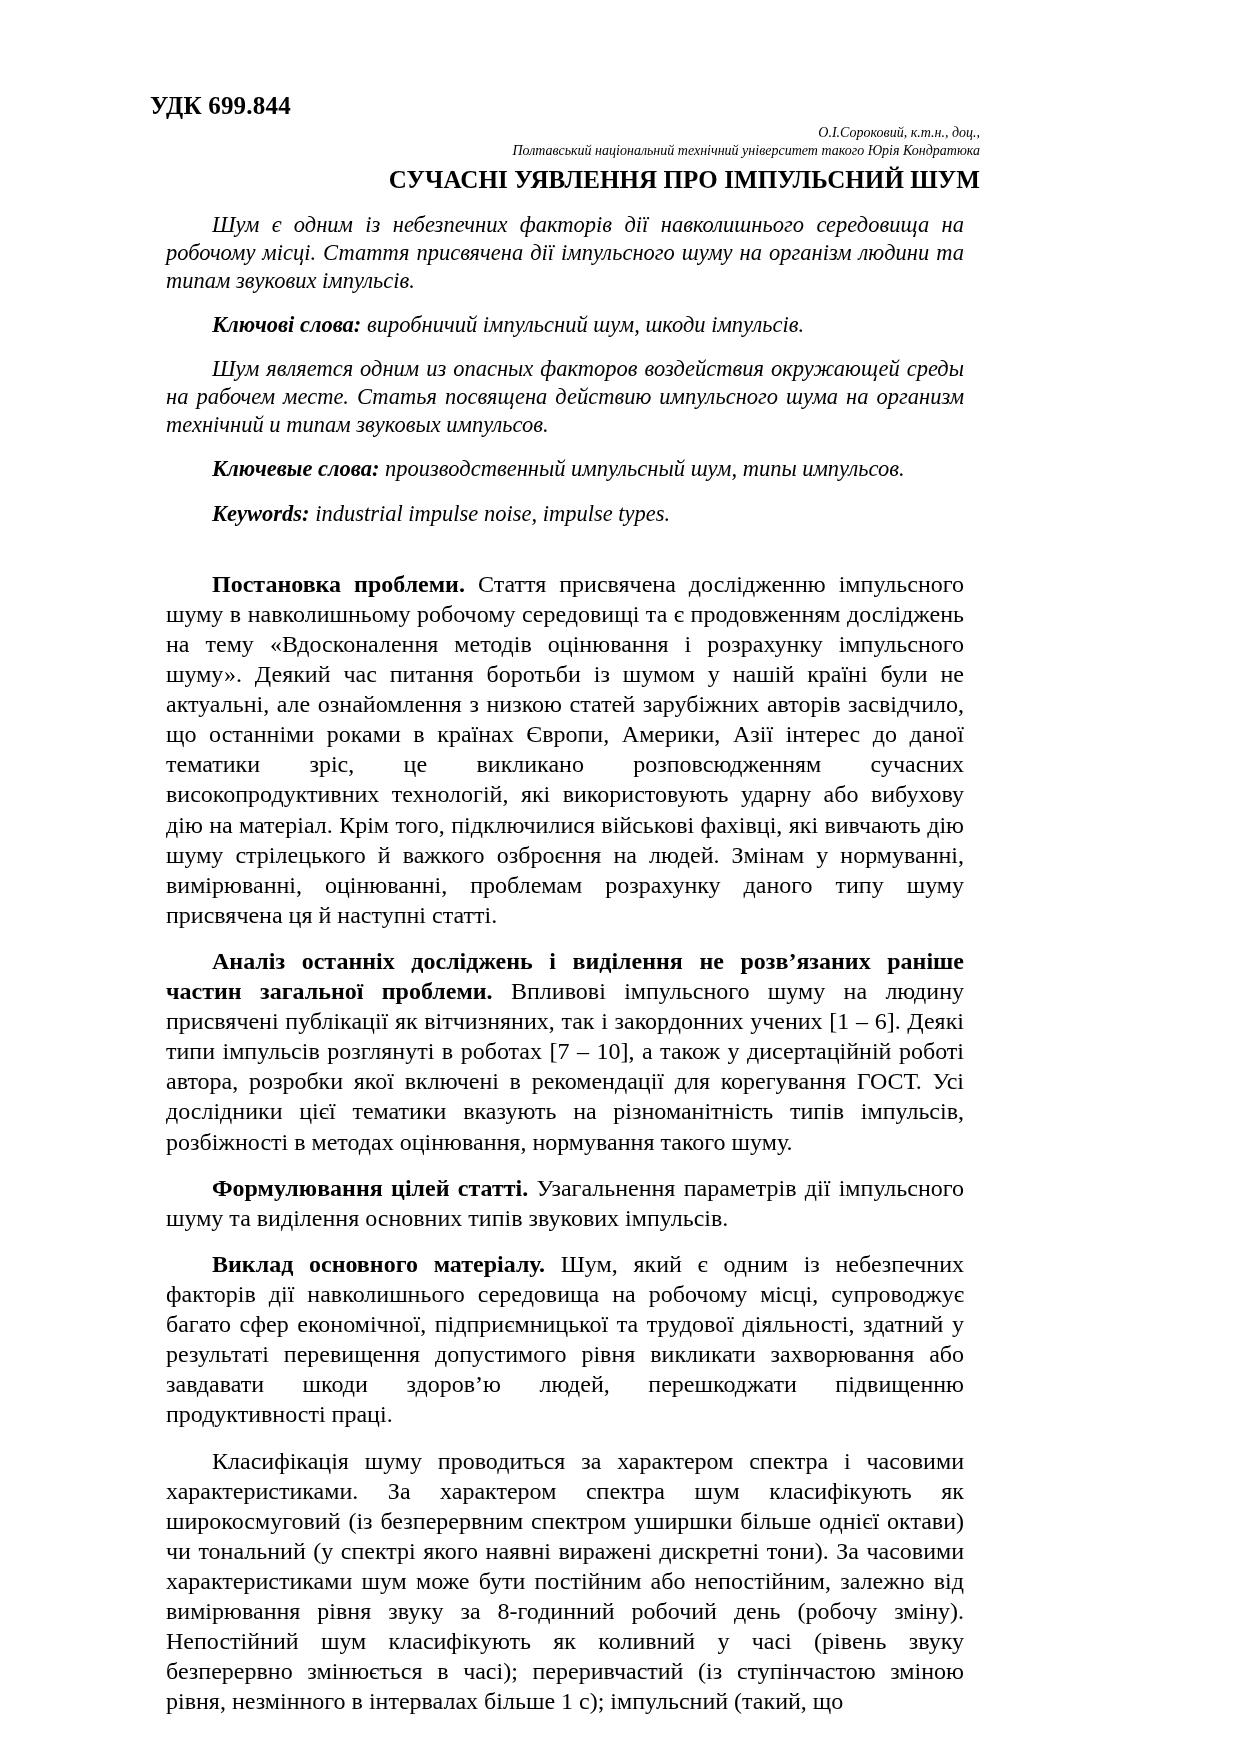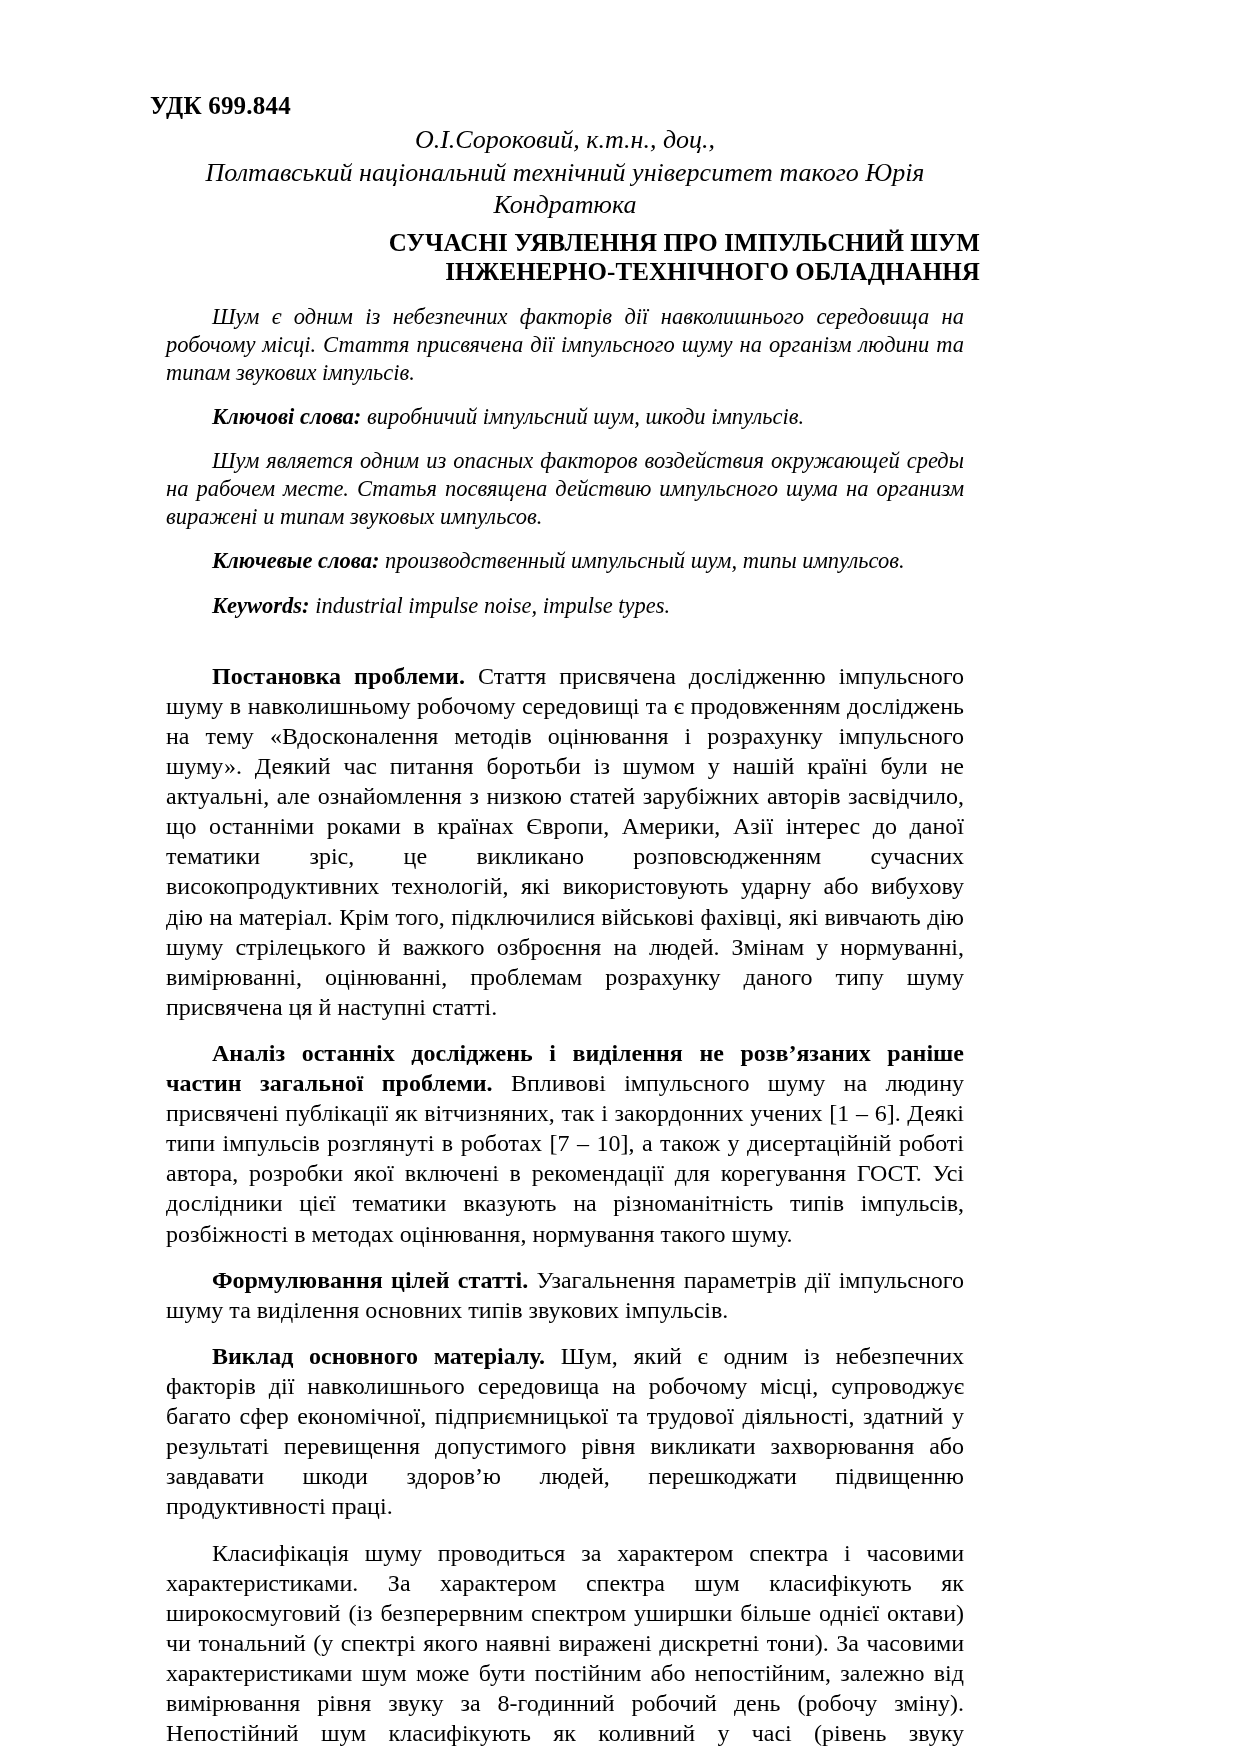--- a/index.html
+++ b/index.html
@@ -21,23 +21,23 @@
     box-sizing: border-box;
     padding: 92px 128px 32px 150px;
   }
   .udk {
     font-size: 25px;
     font-weight: bold;
     letter-spacing: 0.2px;
     margin: 0 0 4px 0;
   }
   .author-block {
-    text-align: center;
+    text-align: right;
     font-style: italic;
-    font-size: 26px;
+    font-size: 14px;
     line-height: 1.25;
     margin: 0 0 6px 0;
   }
   .author-name {
     display: block;
   }
   .author-affil {
     display: block;
   }
   .title {
@@ -84,27 +84,26 @@
 
   <div class="udk">УДК 699.844</div>
 
   <div class="author-block">
     <span class="author-name">О.І.Сороковий, к.т.н., доц.,</span>
     <span class="author-affil">Полтавський національний технічний університет такого Юрія Кондратюка</span>
   </div>
 
   <div class="title">
     <span class="line">СУЧАСНІ УЯВЛЕННЯ ПРО ІМПУЛЬСНИЙ ШУМ</span>
-    <span class="line">ІНЖЕНЕРНО-ТЕХНІЧНОГО ОБЛАДНАННЯ</span>
   </div>
 
   <p class="abs indent">Шум є одним із небезпечних факторів дії навколишнього середовища на робочому місці. Стаття присвячена дії імпульсного шуму на організм людини та типам звукових імпульсів.</p>
   <p class="abs indent"><span class="kw-label">Ключові слова:</span><span> виробничий імпульсний шум, шкоди імпульсів.</span></p>
 
-  <p class="abs indent">Шум является одним из опасных факторов воздействия окружающей среды на рабочем месте. Статья посвящена действию импульсного шума на организм виражені и типам звуковых импульсов.</p>
+  <p class="abs indent">Шум является одним из опасных факторов воздействия окружающей среды на рабочем месте. Статья посвящена действию импульсного шума на организм технічний и типам звуковых импульсов.</p>
   <p class="abs indent"><span class="kw-label">Ключевые слова:</span><span> производственный импульсный шум, типы импульсов.</span></p>
 
   <p class="abs indent"><span class="kw-label">Keywords:</span><span> industrial impulse noise,  impulse types.</span></p>
 
   <div class="spacer-sm"></div>
 
   <p class="body-p indent"><span class="run-head">Постановка проблеми.</span><span> Стаття присвячена дослідженню імпульсного шуму в навколишньому робочому середовищі та є продовженням досліджень на тему «Вдосконалення методів оцінювання і розрахунку імпульсного шуму». Деякий час питання боротьби із шумом у нашій країні були не актуальні, але ознайомлення з низкою статей зарубіжних авторів засвідчило, що останніми роками в країнах Європи, Америки, Азії інтерес до даної тематики зріс, це викликано розповсюдженням сучасних високопродуктивних технологій, які використовують ударну або вибухову дію на матеріал. Крім того, підключилися військові фахівці, які вивчають дію шуму стрілецького й важкого озброєння на людей. Змінам у нормуванні, вимірюванні, оцінюванні, проблемам розрахунку даного типу шуму присвячена ця й наступні статті.</span></p>
 
   <p class="body-p indent"><span class="run-head">Аналіз останніх досліджень і виділення не розв’язаних раніше частин загальної проблеми.</span><span> Впливові імпульсного шуму на людину присвячені публікації як вітчизняних, так і закордонних учених [1 – 6]. Деякі типи імпульсів розглянуті в роботах [7 – 10], а також у дисертаційній роботі автора, розробки якої включені в рекомендації для корегування ГОСТ. Усі дослідники цієї тематики вказують на різноманітність типів імпульсів, розбіжності в методах оцінювання, нормування такого шуму.</span></p>
 

